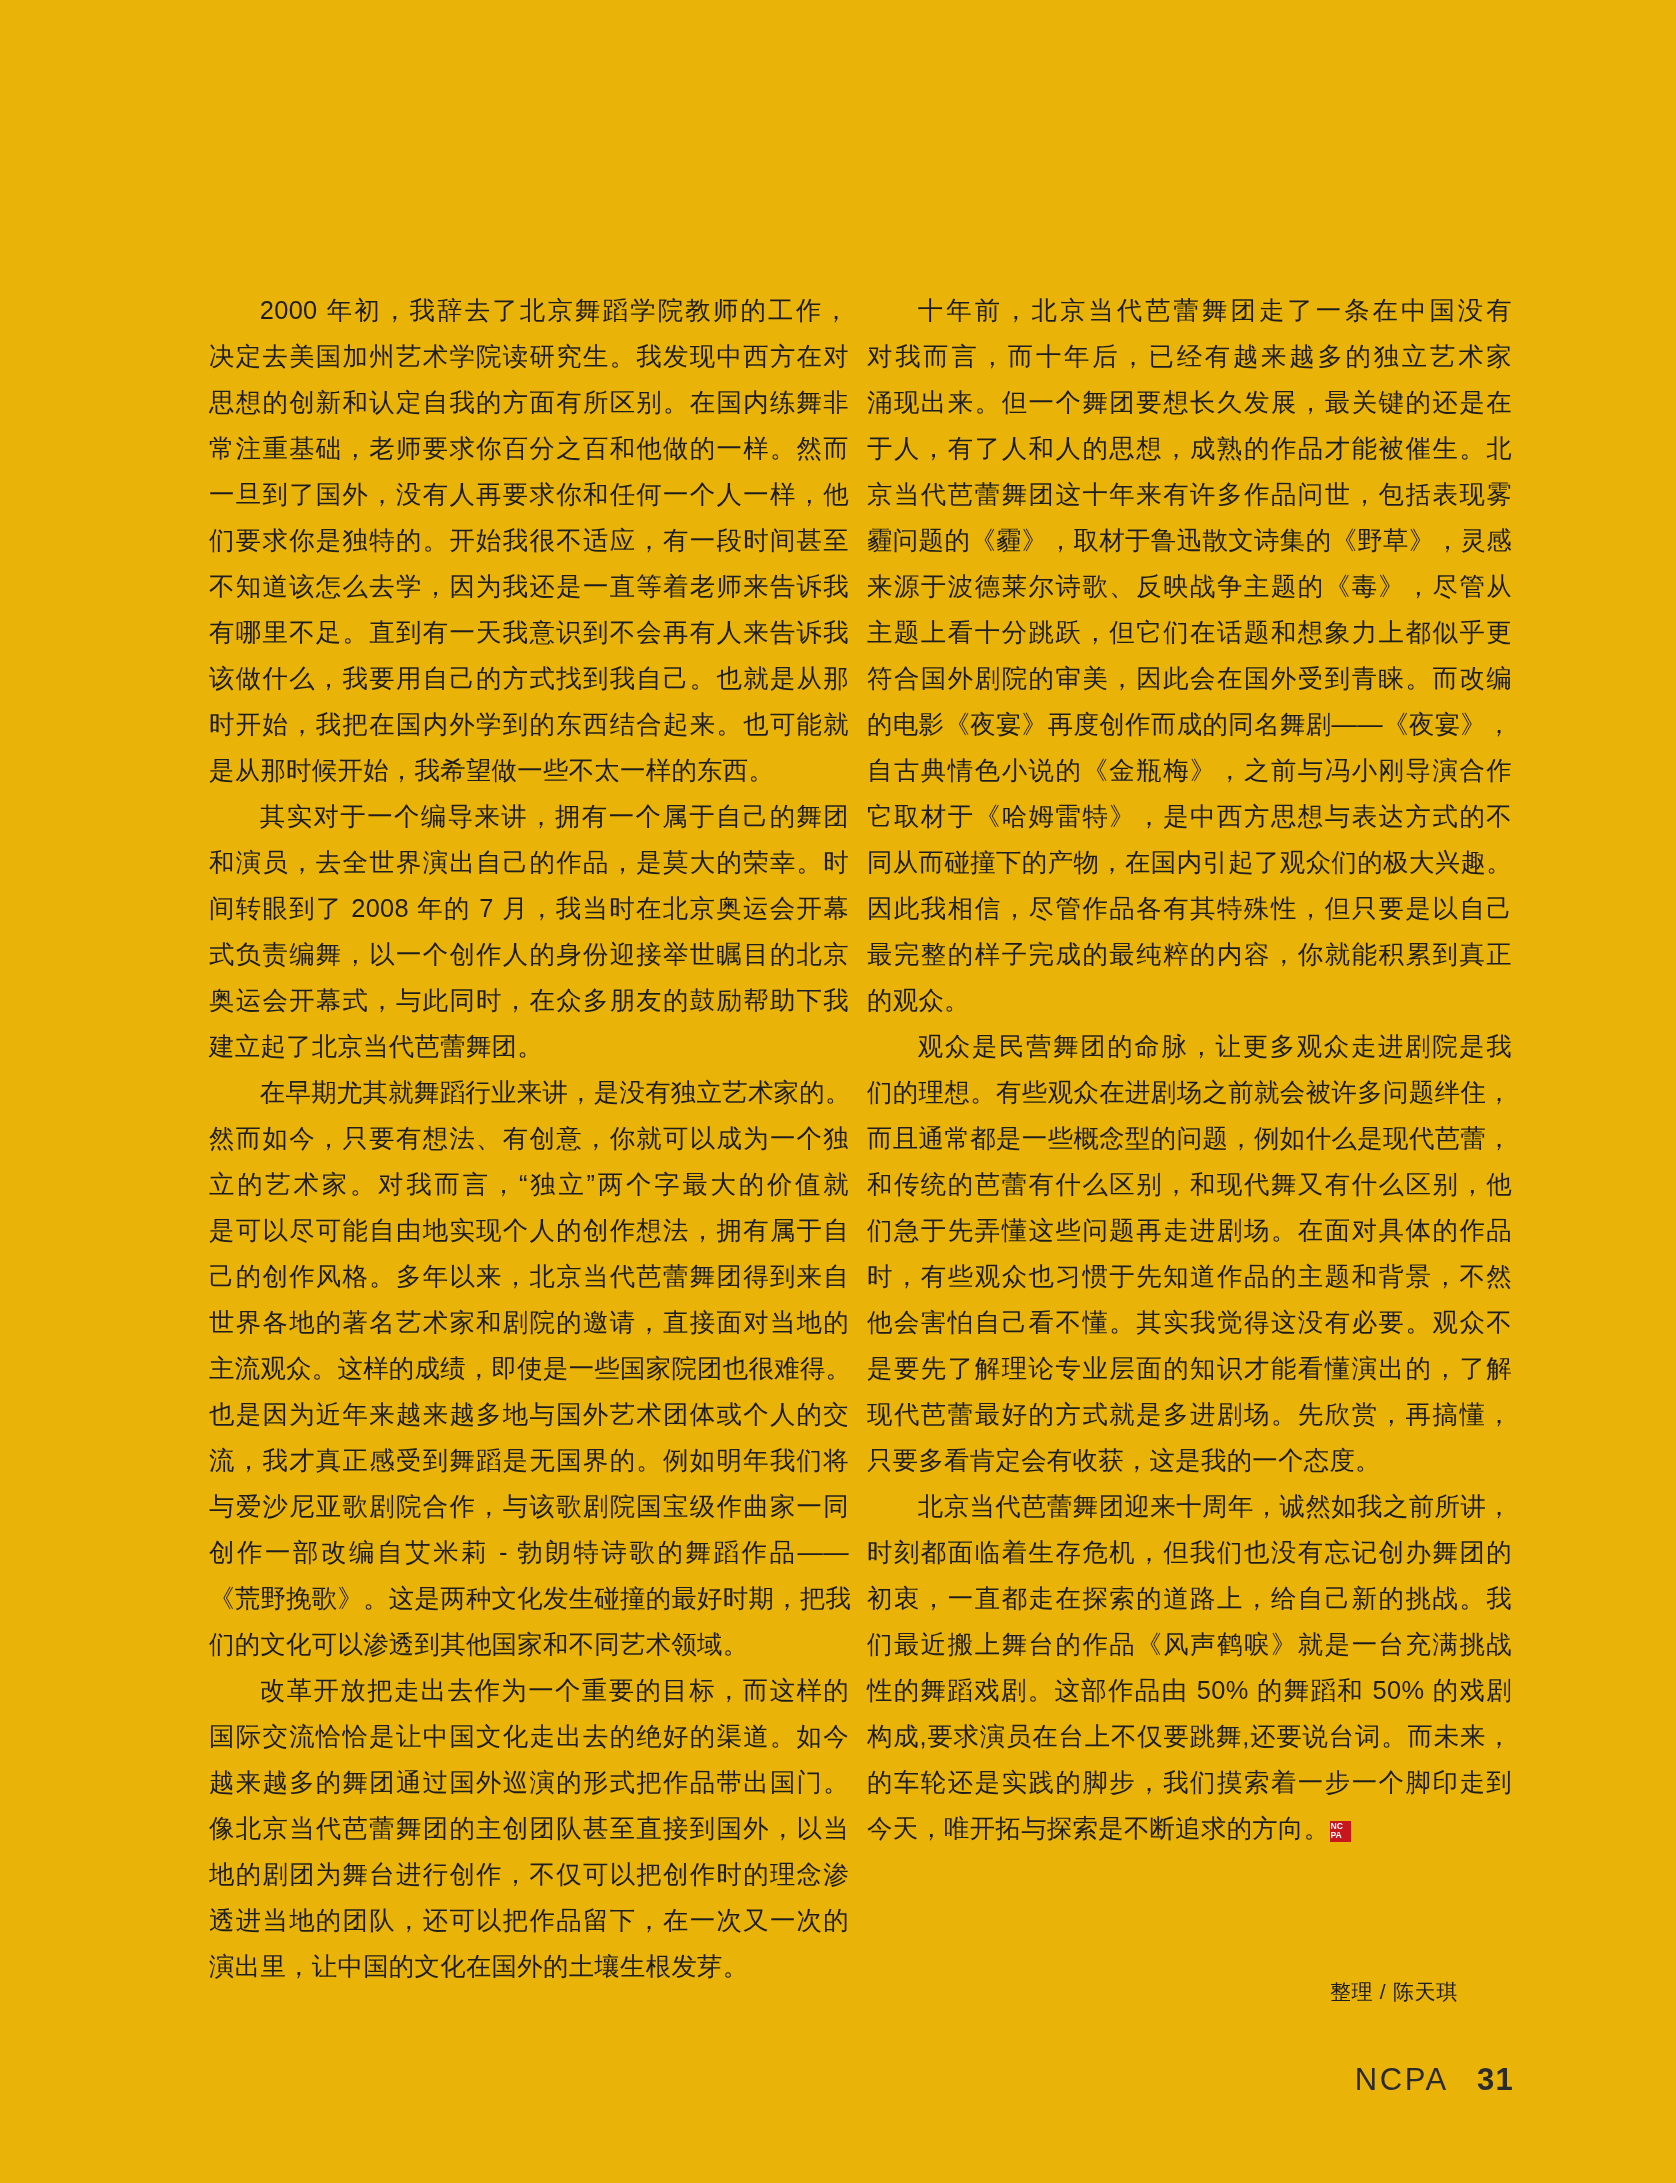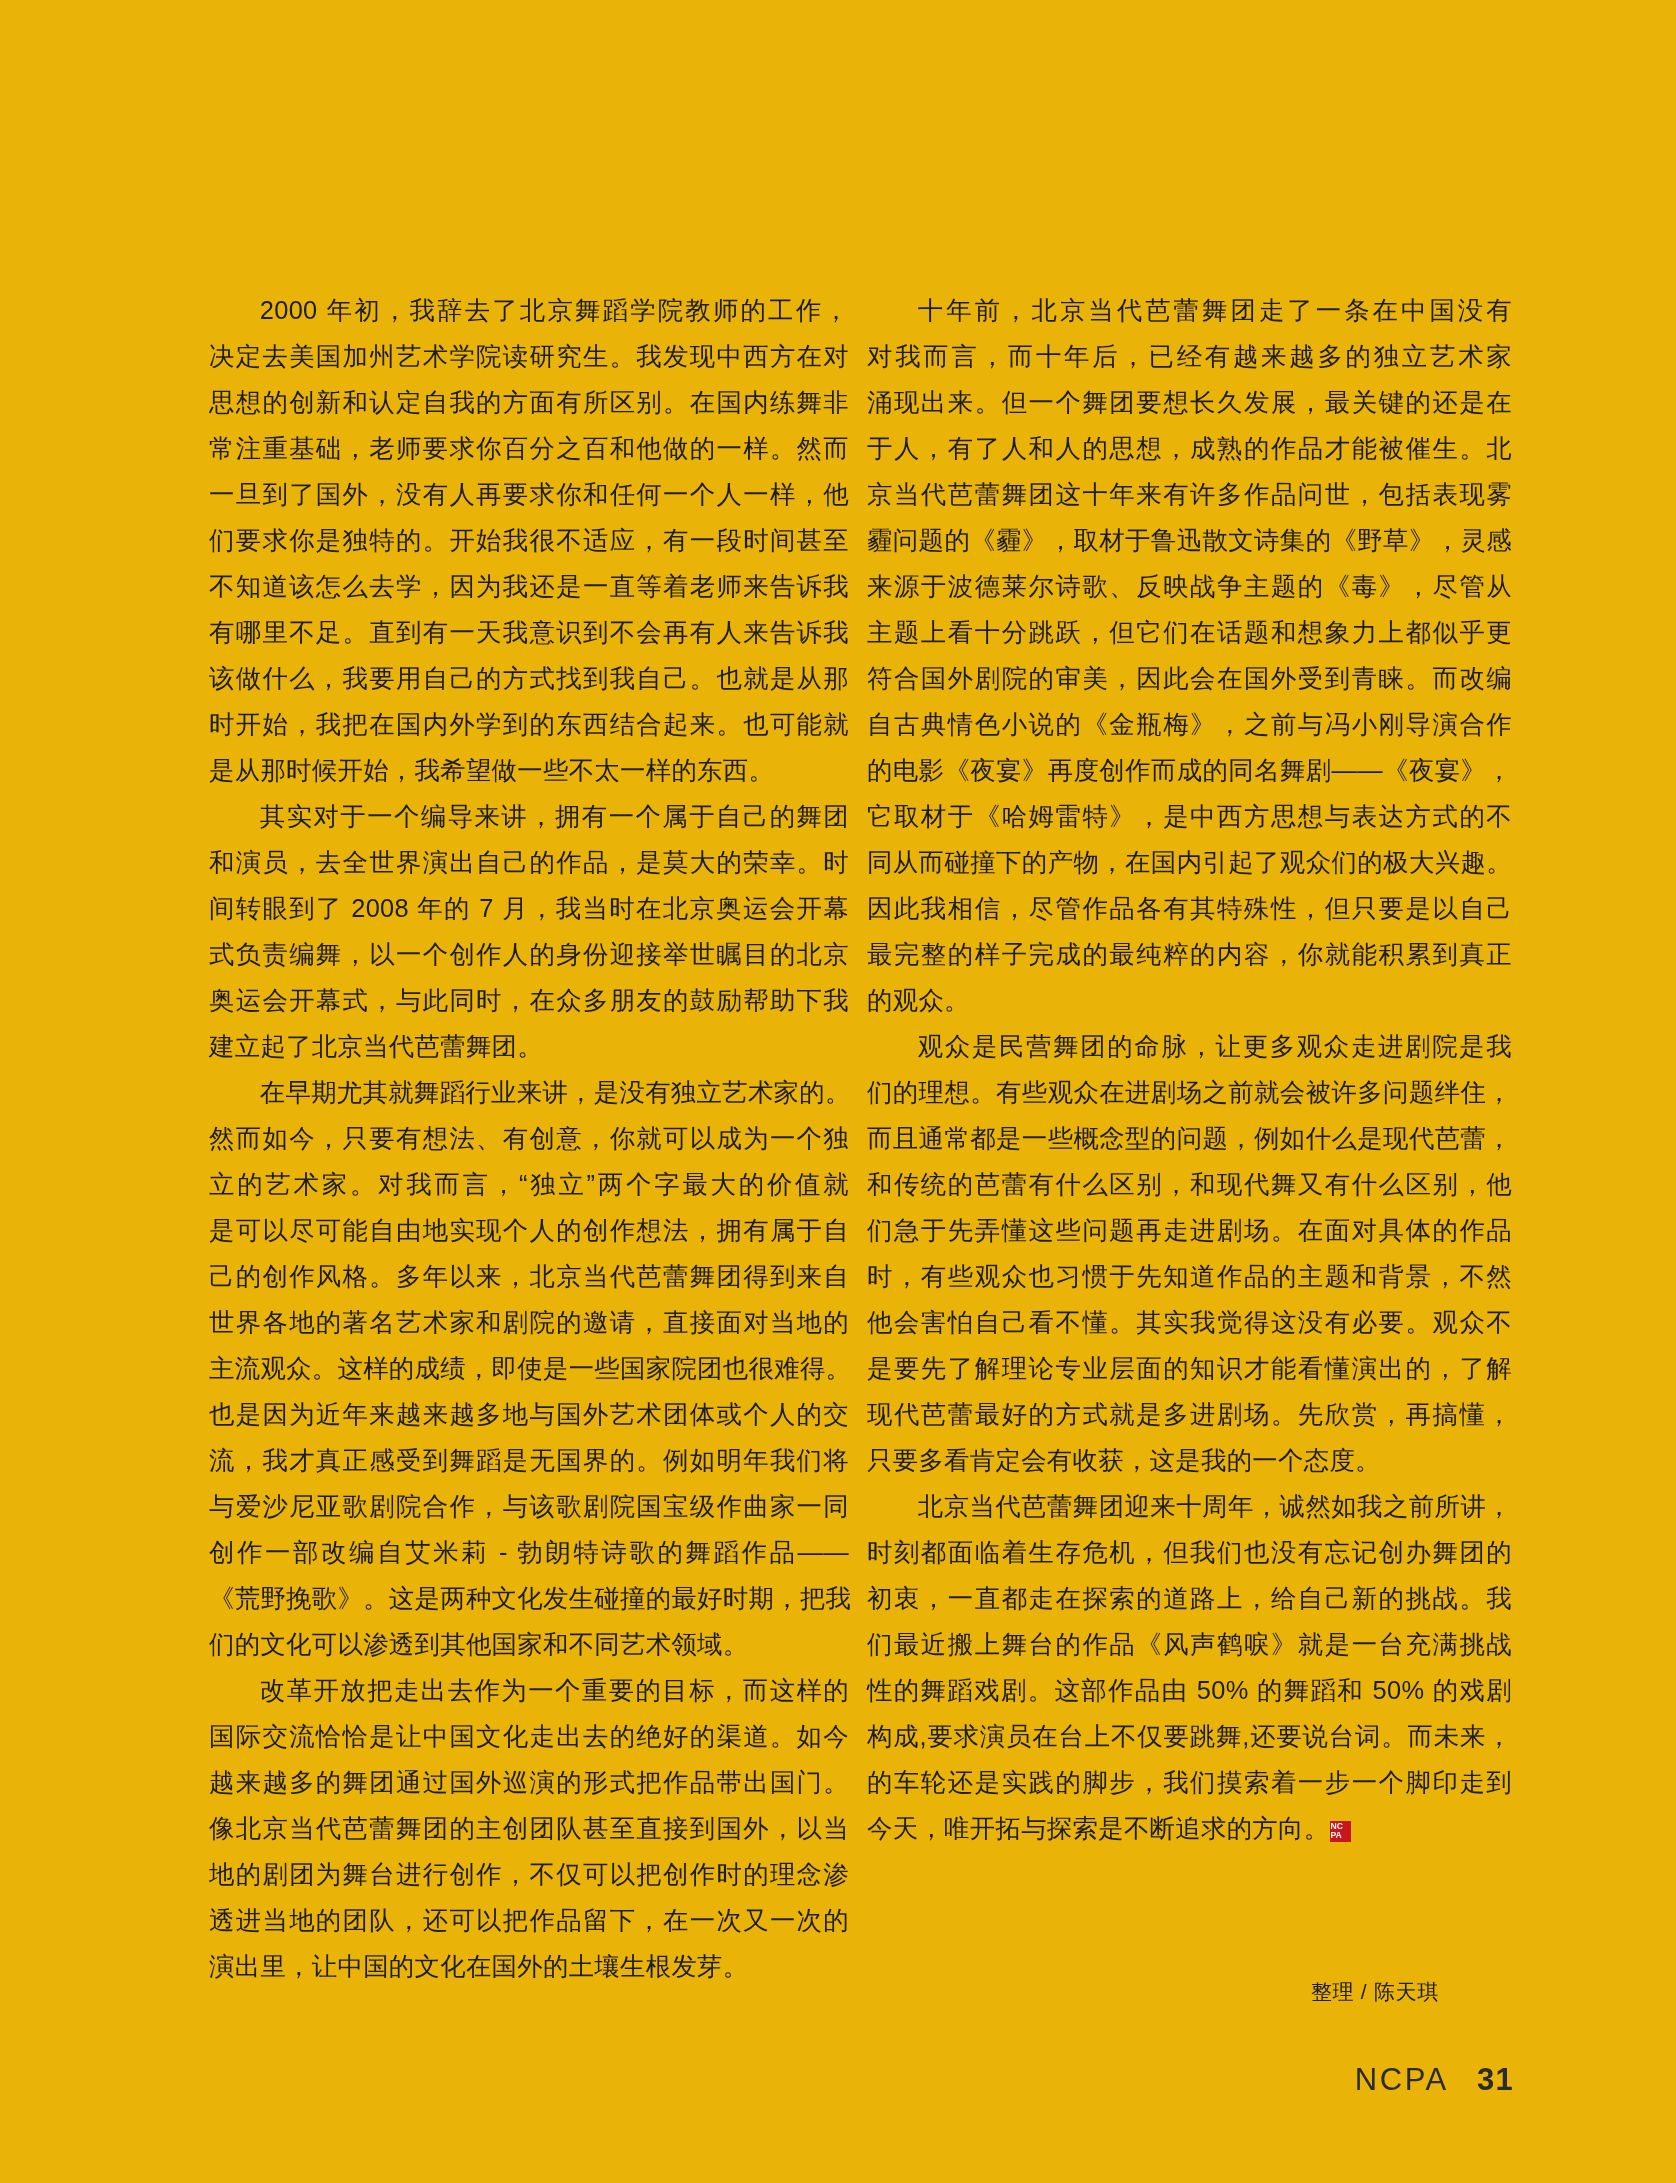--- a/index.html
+++ b/index.html
@@ -45,21 +45,21 @@
     font-size: 8.6px;
     line-height: 1;
     letter-spacing: 0;
     text-indent: 0;
   }
   .seal div { height: 9.2px; line-height: 9.2px; }
   .seal div:first-child { margin-top: 1.3px; }
   #credit {
     position: absolute;
     top: 1978px;
-    right: 237px;
+    right: 218px;
     font-size: 21px;
     color: #1d1d1f;
     letter-spacing: 0.7px;
   }
   #folio {
     position: absolute;
     top: 2062px;
     right: 162px;
     font-size: 31px;
     color: #2b2b2b;
@@ -124,22 +124,22 @@
       <div class="paragraph">
         <div class="line first">十年前，北京当代芭蕾舞团走了一条在中国没有</div>
         <div class="line">对我而言，而十年后，已经有越来越多的独立艺术家</div>
         <div class="line">涌现出来。但一个舞团要想长久发展，最关键的还是在</div>
         <div class="line">于人，有了人和人的思想，成熟的作品才能被催生。北</div>
         <div class="line">京当代芭蕾舞团这十年来有许多作品问世，包括表现雾</div>
         <div class="line">霾问题的《霾》，取材于鲁迅散文诗集的《野草》，灵感</div>
         <div class="line">来源于波德莱尔诗歌、反映战争主题的《毒》，尽管从</div>
         <div class="line">主题上看十分跳跃，但它们在话题和想象力上都似乎更</div>
         <div class="line">符合国外剧院的审美，因此会在国外受到青睐。而改编</div>
+        <div class="line">的电影《夜宴》再度创作而成的同名舞剧——《夜宴》，</div>
         <div class="line">自古典情色小说的《金瓶梅》，之前与冯小刚导演合作</div>
-        <div class="line">的电影《夜宴》再度创作而成的同名舞剧——《夜宴》，</div>
         <div class="line">它取材于《哈姆雷特》，是中西方思想与表达方式的不</div>
         <div class="line">同从而碰撞下的产物，在国内引起了观众们的极大兴趣。</div>
         <div class="line">因此我相信，尽管作品各有其特殊性，但只要是以自己</div>
         <div class="line">最完整的样子完成的最纯粹的内容，你就能积累到真正</div>
         <div class="line last">的观众。</div>
       </div>
       <div class="paragraph">
         <div class="line first">观众是民营舞团的命脉，让更多观众走进剧院是我</div>
         <div class="line">们的理想。有些观众在进剧场之前就会被许多问题绊住，</div>
         <div class="line">而且通常都是一些概念型的问题，例如什么是现代芭蕾，</div>

